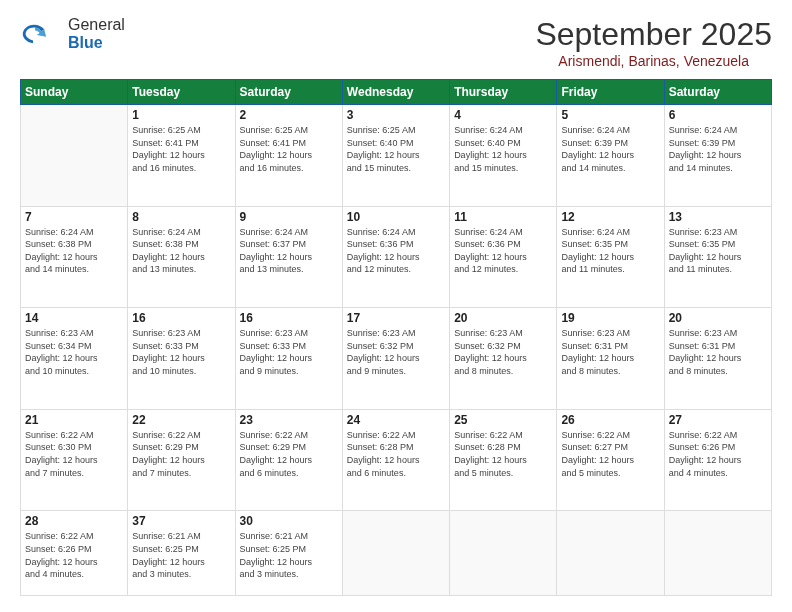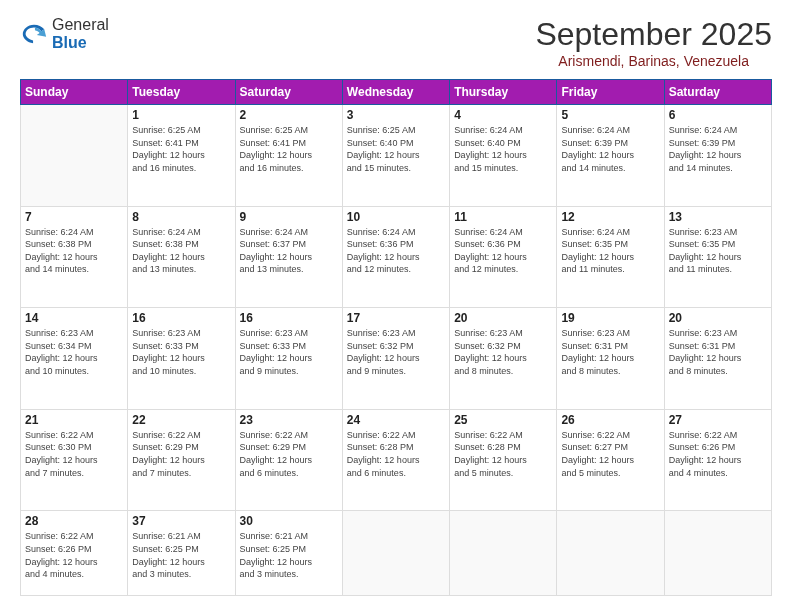--- a/index.html
+++ b/index.html
@@ -19,21 +19,21 @@
     }
     .header {
       display: flex;
       justify-content: space-between;
       align-items: flex-start;
       margin-bottom: 10px;
     }
     .logo {
       display: flex;
       align-items: center;
-      gap: 4px;
+      gap: 20px;
     }
     .logo-text {
       display: flex;
       flex-direction: column;
       line-height: 1.1;
     }
     .logo-general {
       font-size: 16px;
       color: #333;
       font-weight: normal;
@@ -60,21 +60,21 @@
       color: #7f1d1d;
     }
     .calendar {
       border: 1px solid #ccc;
       border-collapse: collapse;
       width: 100%;
       flex: 1;
       table-layout: fixed;
     }
     .calendar th {
-      background-color: #a21caf;
+      background-color: #15803d;
       color: white;
       font-size: 12px;
       font-weight: bold;
       padding: 5px 4px;
       text-align: left;
       border: 1px solid #1a5a9e;
     }
     .calendar td {
       border: 1px solid #ddd;
       vertical-align: top;

